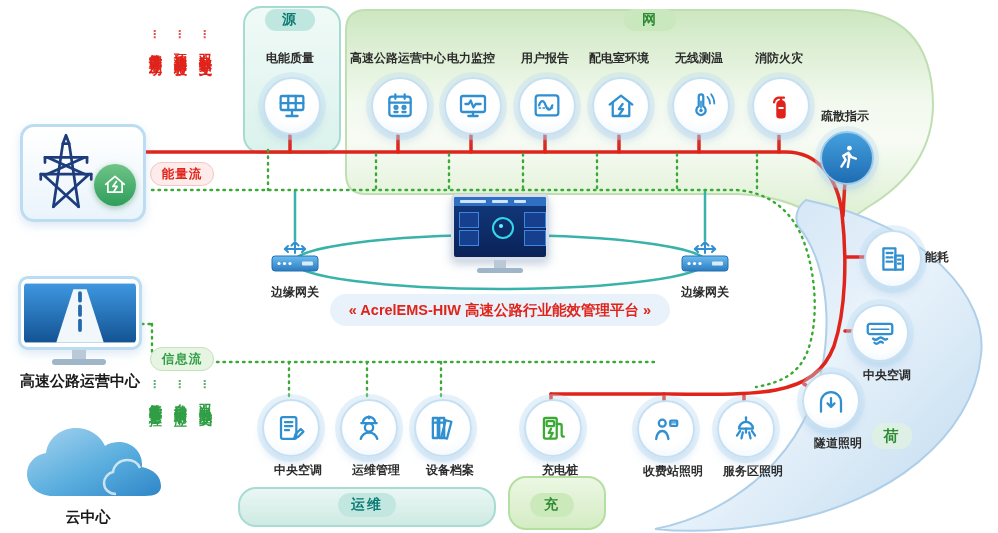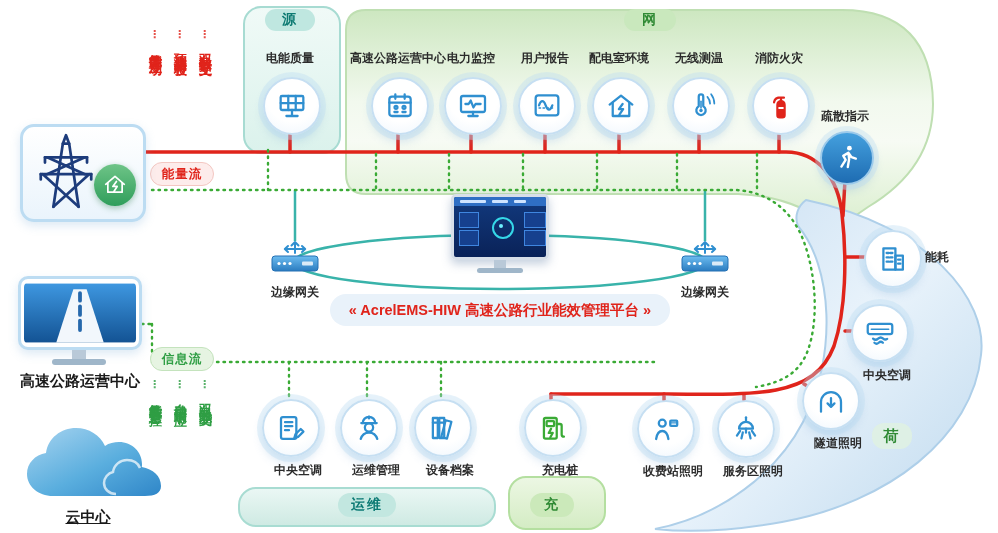--- a/index.html
+++ b/index.html
@@ -303,21 +303,21 @@
     </svg>
   </div>
   <div class="ops-neck"></div>
   <div class="ops-base"></div>
   <div class="biglabel" style="left:10px;top:372px;width:140px;">高速公路运营中心</div>
 
   <svg width="150" height="102" style="position:absolute;left:20px;top:405px" viewBox="0 0 150 100">
     <path d="M33 90C18 90 7 80 7 68c0-11 8-19 19-21 2-15 15-25 30-25 13 0 24 7 29 18 4-3 9-4 14-4 13 0 23 10 23 22 0 1 0 2-.2 3C133 63 141 70 141 80c0 7-6 10-16 10z" fill="url(#gcloud)"></path>
     <path d="M96 88c-7 0-12-5-12-11 0-5 4-10 9-11 1-7 7-12 14-12 6 0 11 3 13 8" fill="none" stroke="#ffffff" stroke-width="2.5" opacity=".7"></path>
   </svg>
-  <div class="biglabel" style="left:28px;top:508px;width:120px;text-decoration:underline;">云中心</div>
+  <div class="biglabel" style="left:28px;top:508px;width:120px;">云中心</div>
 
   <div class="node" style="left:290px;top:104px">
     <div class="nlabel pos-top">电能质量</div>
     <div class="circle">
         <svg class="g">
           <use href="#i-solar"></use>
         </svg>
       </div>
   </div>
 

